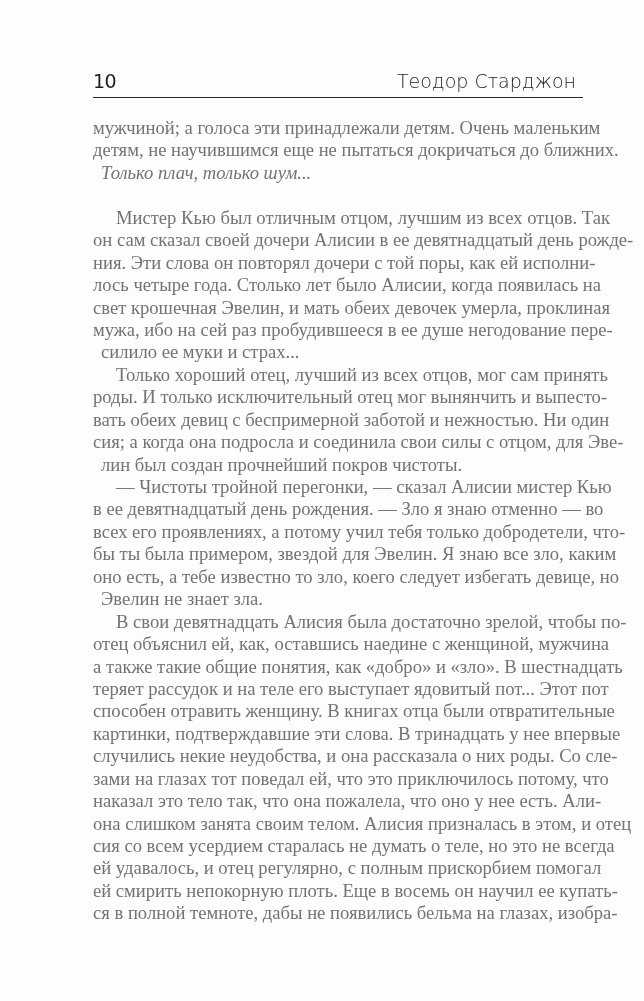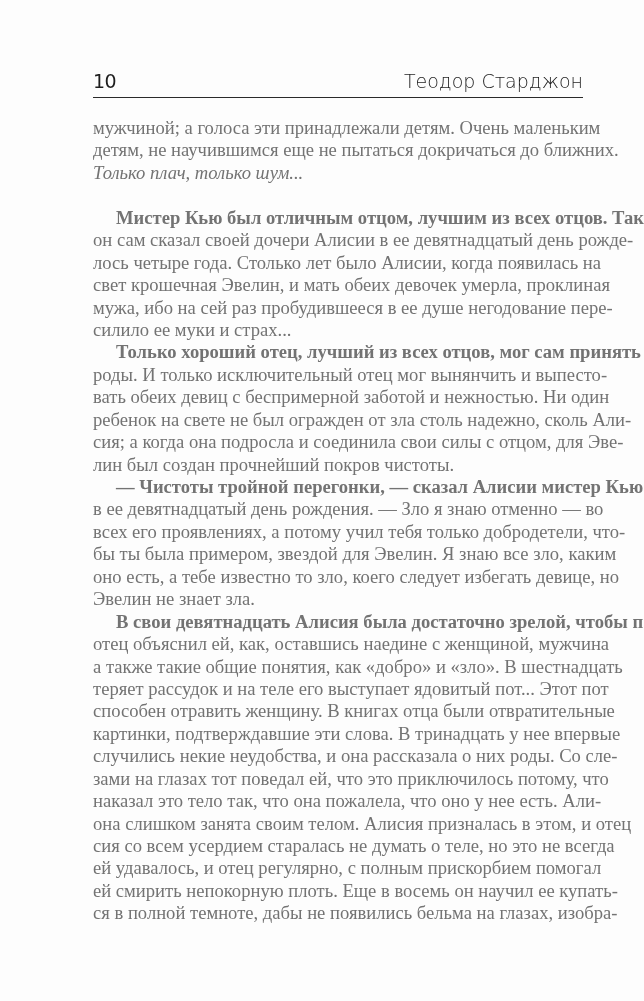--- a/index.html
+++ b/index.html
@@ -22,39 +22,39 @@
     border-bottom: 1px solid #2a2a2a;
     font-family: "DejaVu Sans", sans-serif;
     font-size: 19px;
     color: #1e1e1e;
   }
   .running-head .folio {
     position: absolute; left: 0; bottom: 5px;
     letter-spacing: -0.5px;
   }
   .running-head .author {
-    position: absolute; right: 0; bottom: 5px;
+    position: absolute; right: 7px; bottom: 5px;
     font-weight: 300;
   }
   .body-text {
     position: absolute;
     top: 117px; left: 0; right: 0;
     font-family: "Liberation Serif", serif;
     font-size: 18.6px;
     color: #737373;
   }
   .line {
     height: 22.45px;
     line-height: 22.45px;
     white-space: nowrap;
     text-align: justify;
     text-align-last: justify;
   }
-  .line.last { text-align-last: left; }
-  .line.indent { padding-left: 23px; font-weight: bold; }
+  .line.last { text-align-last: left; margin-left: 8px; }
+  .line.indent { padding-left: 23px; }
   .line.italic { font-style: italic; }
   .gap { height: 22.45px; }
 </style>
 </head>
 <body>
 
 <div class="page">
   <div class="running-head">
     <span class="folio">10</span>
     <span class="author">Теодор Старджон</span>
@@ -66,31 +66,31 @@
       <div class="line">мужчиной; а голоса эти принадлежали детям. Очень маленьким</div>
       <div class="line">детям, не научившимся еще не пытаться докричаться до ближних.</div>
       <div class="line last italic">Только плач, только шум...</div>
     </div>
 
     <div class="gap"></div>
 
     <div>
       <div class="line indent">Мистер Кью был отличным отцом, лучшим из всех отцов. Так</div>
       <div class="line">он сам сказал своей дочери Алисии в ее девятнадцатый день рожде-</div>
+      <div class="line">ния. Эти слова он повторял дочери с той поры, как ей исполни-</div>
       <div class="line">лось четыре года. Столько лет было Алисии, когда появилась на</div>
       <div class="line">свет крошечная Эвелин, и мать обеих девочек умерла, проклиная</div>
       <div class="line">мужа, ибо на сей раз пробудившееся в ее душе негодование пере-</div>
       <div class="line last">силило ее муки и страх...</div>
     </div>
 
     <div>
       <div class="line indent">Только хороший отец, лучший из всех отцов, мог сам принять</div>
       <div class="line">роды. И только исключительный отец мог вынянчить и выпесто-</div>
       <div class="line">вать обеих девиц с беспримерной заботой и нежностью. Ни один</div>
-      <div class="line">ребенок на свете не был огражден от зла столь надежно, сколь Али-</div>
       <div class="line">сия; а когда она подросла и соединила свои силы с отцом, для Эве-</div>
       <div class="line last">лин был создан прочнейший покров чистоты.</div>
     </div>
 
     <div>
       <div class="line indent">— Чистоты тройной перегонки, — сказал Алисии мистер Кью</div>
       <div class="line">в ее девятнадцатый день рождения. — Зло я знаю отменно — во</div>
       <div class="line">всех его проявлениях, а потому учил тебя только добродетели, что-</div>
       <div class="line">бы ты была примером, звездой для Эвелин. Я знаю все зло, каким</div>
       <div class="line">оно есть, а тебе известно то зло, коего следует избегать девице, но</div>

